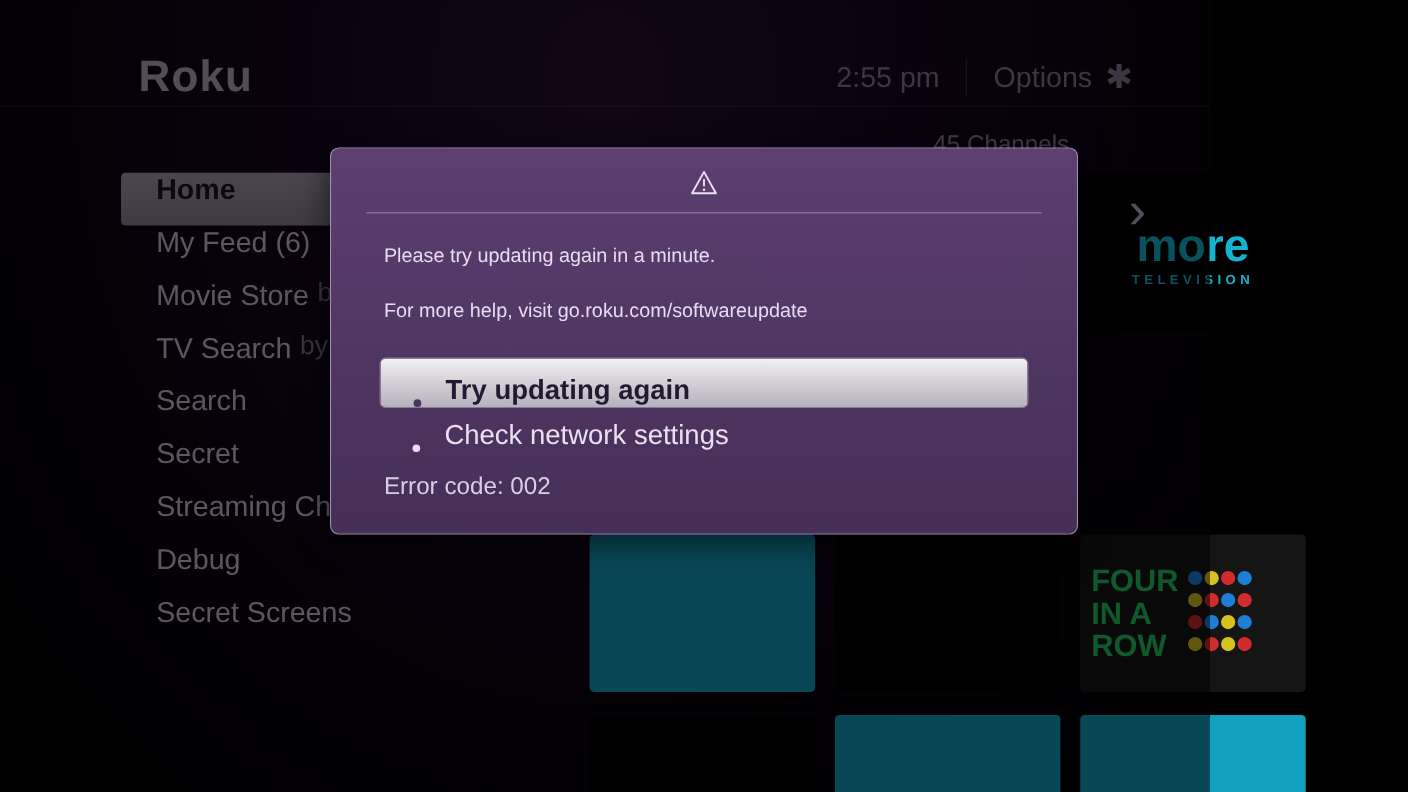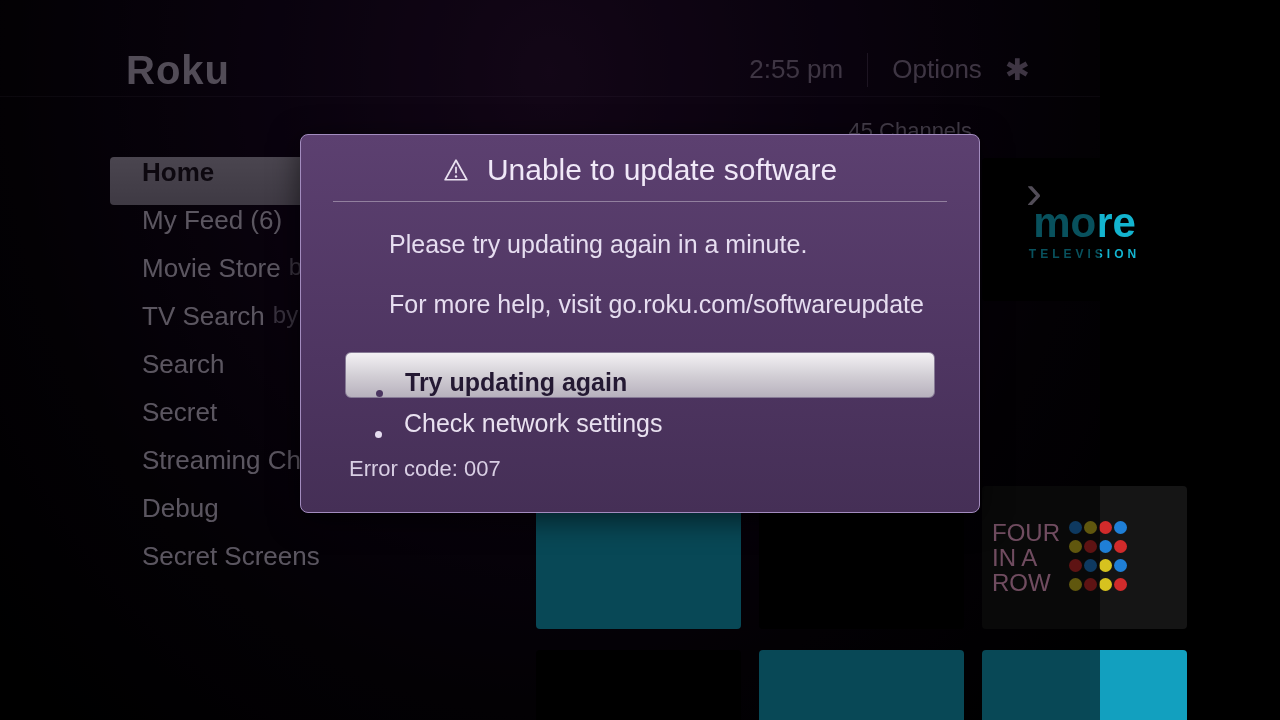--- a/index.html
+++ b/index.html
@@ -8,21 +8,21 @@
   .screen{position:relative;width:1100px;height:720px;
     background:radial-gradient(ellipse at 50% 10%,#2a0f33 0%,#160620 35%,#07030a 70%,#000 100%);}
   
   .header{position:absolute;top:0;left:0;right:0;height:96px;
     border-bottom:1px solid rgba(200,170,220,0.10);}
   .logo{position:absolute;left:126px;top:48px;font-size:40px;font-weight:800;
     letter-spacing:1px;color:#b7a9c2;}
   .hdr-right{position:absolute;right:70px;top:52px;display:flex;align-items:center;
     gap:24px;color:#897795;font-size:26px;}
   .hdr-div{width:1px;height:34px;background:rgba(200,170,220,0.25);}
-  .hdr-opt{display:flex;align-items:center;gap:23px;}
+  .hdr-opt{display:flex;align-items:center;gap:12px;}
   .star{font-size:30px;color:#897795;}
   .channels-count{position:absolute;right:128px;top:118px;color:#998aa6;font-size:22px;}
   
   .sidebar{position:absolute;left:110px;top:157px;width:310px;}
   .side-item{height:48px;display:flex;align-items:flex-start;padding-left:32px;
     font-size:26px;color:#cabed6;white-space:nowrap;overflow:hidden;}
   .side-item .sfx{color:#7d6f8a;font-size:24px;margin-left:8px;}
   .side-item.sel{background:linear-gradient(#a59ab0,#8b8096);color:#1d1323;
     border-radius:4px;font-weight:600;}
   
@@ -34,40 +34,40 @@
     align-items:center;justify-content:center;color:#13b4cf;font-weight:800;font-size:42px;}
   .t-sling .sub{font-size:12px;letter-spacing:4px;color:#13b4cf;font-weight:600;}
   .t-hgtv{left:0;top:164px;background:#000;}
   .t-fox2{left:223px;top:164px;background:#000;}
   .t-mash{left:446px;top:164px;background:#12a0bf;display:flex;align-items:center;justify-content:center;
     color:#fff;font-weight:800;font-size:26px;}
   .t-crunchy{left:0;top:328px;background:#12a0bf;}
   .t-casa{left:223px;top:328px;background:#000;}
   .t-four{left:446px;top:328px;background:#151515;display:flex;align-items:center;gap:8px;
     padding:10px;box-sizing:border-box;}
-  .t-four .tw{color:#f9a8d4;font-weight:400;font-size:24px;line-height:1.05;}
+  .t-four .tw{color:#22c55e;font-weight:700;font-size:28px;line-height:1.05;}
   .t-four .disc{width:13px;height:13px;border-radius:50%;display:inline-block;margin:1px;}
   .t-net{left:0;top:492px;background:#000;}
   .t-eight{left:223px;top:492px;background:#12a0bf;}
   .t-nine{left:446px;top:492px;background:#12a0bf;}
   .scroll-arrow{position:absolute;right:58px;top:164px;color:#b7acc3;font-size:48px;}
   
   .dim{position:absolute;inset:0;background:rgba(0,0,0,0.55);}
   
   .dialog{position:absolute;left:300px;top:134px;width:680px;
     background:linear-gradient(#5c4070,#4e3561 60%,#452f56);
     border:1px solid #a38cbf;border-radius:8px;
     box-shadow:0 6px 30px rgba(0,0,0,0.6);
     padding:18px 48px 30px;box-sizing:border-box;color:#e9e1f0;}
   .dlg-head{display:flex;align-items:center;justify-content:center;gap:18px;
     padding:0 0 14px;}
   .dlg-title{font-size:30px;color:#f0e8f8;}
   .warn{width:26px;height:26px;}
   .dlg-hr{height:1px;background:rgba(255,255,255,0.35);margin:0 -16px 26px;}
-  .dlg-body{font-size:25px;color:#e6ddf0;line-height:1.35;margin-left:40px;}
+  .dlg-body{font-size:18px;color:#e6ddf0;line-height:1.35;}
   .dlg-body p{margin:0 0 26px;}
   .opts{margin:30px -4px 18px;}
   .opt{display:flex;align-items:flex-end;gap:22px;height:40px;padding:0 30px;
     font-size:25px;border-radius:6px;}
   .opt .bull{width:7px;height:7px;border-radius:50%;background:#e6ddf0;}
   .opt.sel{background:linear-gradient(#f3f1f4,#d0ccd3 55%,#b7b1bd);
     border:1px solid #867a95;color:#241933;font-weight:700;height:44px;}
   .opt.sel .bull{background:#4b3560;}
   .errc{margin-top:6px;font-size:22px;color:#d9cfe4;}
 </style>
@@ -151,33 +151,32 @@
 
   <div class="dim"></div>
 
   <div class="dialog">
     <div class="dlg-head">
       <svg class="warn" viewBox="0 0 24 24">
         <path d="M12 3 L22 21 L2 21 Z" fill="none" stroke="#e9e1f0" stroke-width="1.6" stroke-linejoin="round"></path>
         <line x1="12" y1="9" x2="12" y2="15" stroke="#e9e1f0" stroke-width="1.6"></line>
         <circle cx="12" cy="18" r="1.1" fill="#e9e1f0"></circle>
       </svg>
-      <span class="dlg-title">Unable to update software</span>
     </div>
     <div class="dlg-hr"></div>
     <div class="dlg-body">
       <p>Please try updating again in a minute.</p>
       <p>For more help, visit go.roku.com/softwareupdate</p>
     </div>
     <div class="opts">
       <div class="opt sel">
         <span class="bull"></span>
         <span>Try updating again</span>
       </div>
       <div class="opt">
         <span class="bull"></span>
         <span>Check network settings</span>
       </div>
     </div>
-    <div class="errc">Error code: 007</div>
+    <div class="errc">Error code: 002</div>
   </div>
 
 </div>
 
 </body></html>

